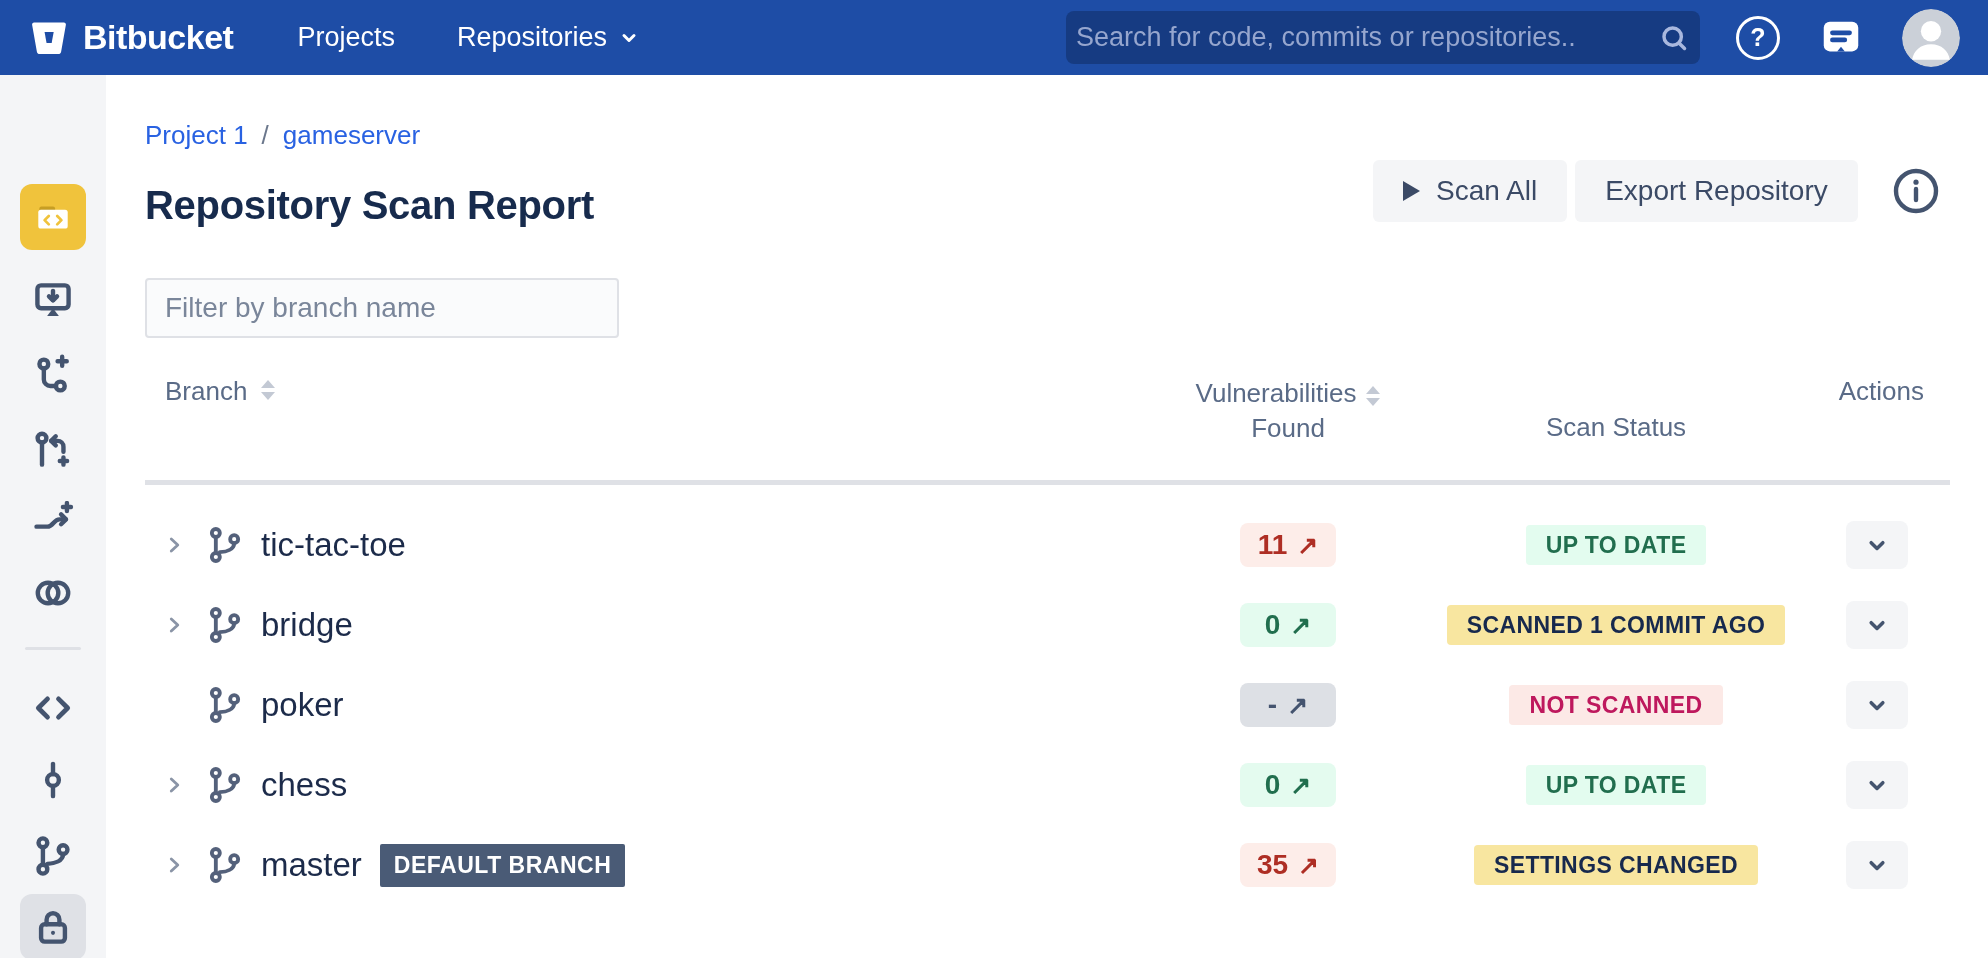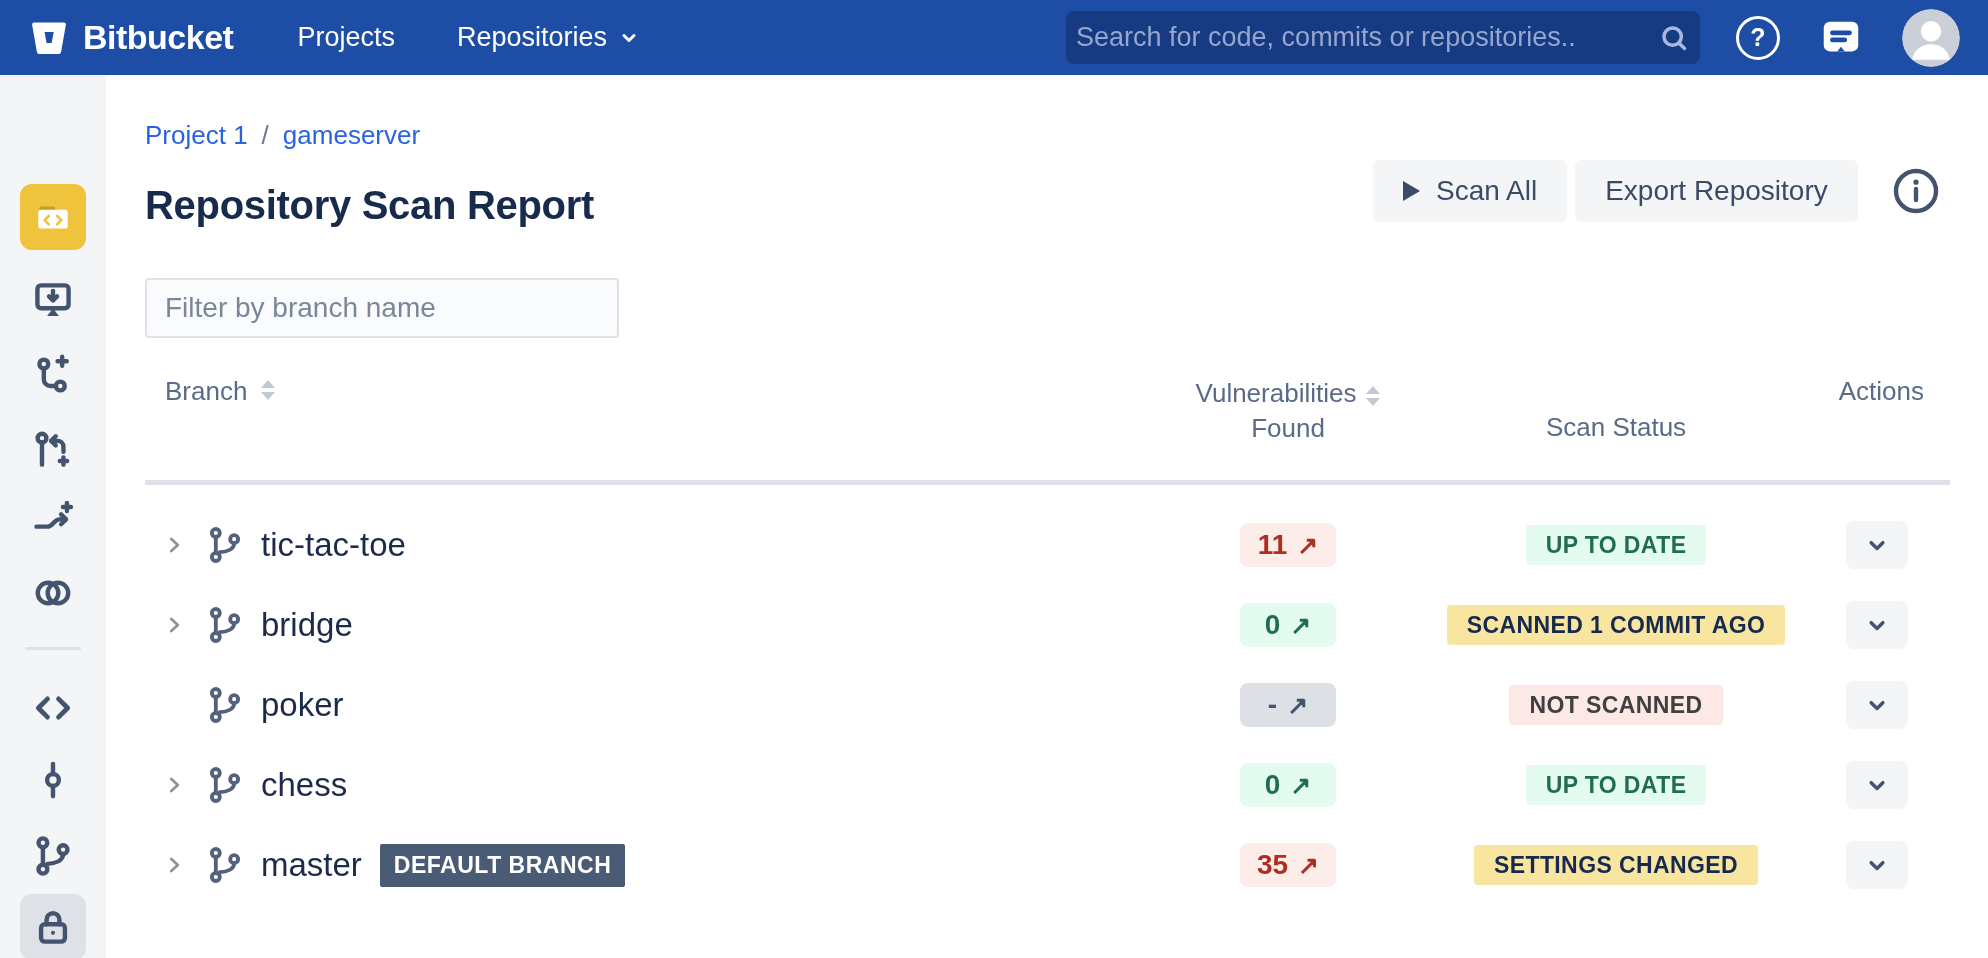--- a/index.html
+++ b/index.html
@@ -105,21 +105,21 @@
   .num-badge[data-variant="red"]   { background:#FDEDE9; color:#AE2E24; }
   .num-badge[data-variant="green"] { background:#E4FBEF; color:#216E4E; }
   .num-badge[data-variant="gray"]  { background:#DDE0E5; color:#44546F; }
   .td-status { display:flex; justify-content:center; }
   .status-badge {
     height:40px; padding:0 20px; border-radius:4px; display:inline-flex; align-items:center;
     font-size:23px; font-weight:700; letter-spacing:0.4px; white-space:nowrap;
   }
   .status-badge[data-variant="green"]  { background:#E3FCEF; color:#216E4E; }
   .status-badge[data-variant="yellow"] { background:#F8E6A0; color:#17294D; }
-  .status-badge[data-variant="red"]    { background:#FCE9E6; color:#404040;text-align:center; }
+  .status-badge[data-variant="red"]    { background:#FCE9E6; color:#be185d;text-align:center; }
   .td-actions { display:flex; justify-content:flex-end; padding-right:42px; }
   .actions-btn {
     width:62px; height:48px; background:#F4F5F7; border:none; border-radius:8px;
     display:flex; align-items:center; justify-content:center; color:#44546F; cursor:pointer;
   }
 </style>
 </head>
 <body>
 
 <header class="navbar">

